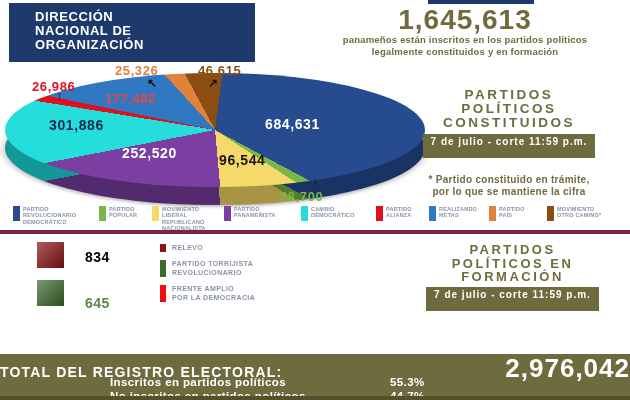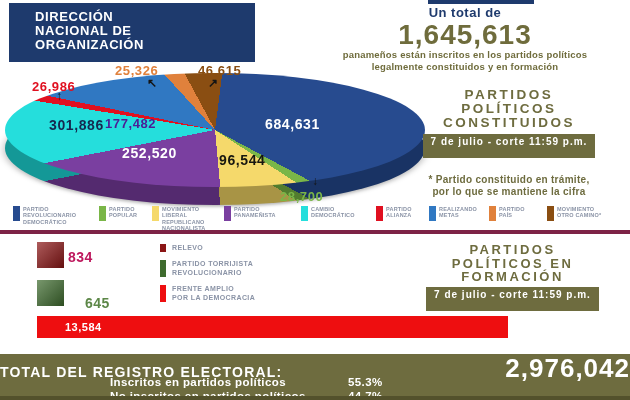--- a/index.html
+++ b/index.html
@@ -54,48 +54,47 @@
   #formation-bar{left:37px;top:316px;width:471px;height:22px;color:#fff;font-size:11px;
                  line-height:22px;padding-left:28px;box-sizing:border-box;letter-spacing:.5px;}
 
   
   #footer{left:0;top:354px;width:630px;height:42px;background:#6e6c3f;color:#fff;}
   #footer-line1{display:flex;justify-content:space-between;align-items:baseline;padding-top:1px;gap:8px;}
   #footer-label{font-size:14px;letter-spacing:1.2px;}
   #footer-value{font-size:26px;letter-spacing:1px;margin-left:10px;line-height:1;}
   #footer-rows{position:absolute;left:110px;top:21px;width:340px;}
   .f-row{display:flex;font-size:11.5px;line-height:1.22;letter-spacing:.4px;}
-  .f-row .lbl{width:238px;}
+  .f-row .lbl{width:280px;}
   #footer-strip{left:0;top:396px;width:630px;height:4px;background:#53512c;}
 </style>
 </head>
 <body>
 
 <div id="stage">
 
   <div class="abs" id="header-box">
     <span>DIRECCIÓN</span>
     <span>NACIONAL DE</span>
     <span>ORGANIZACIÓN</span>
   </div>
   <div class="abs" id="logo-fragment"></div>
 
   <div class="abs" id="total-block">
-    <div id="total-prefix">Un total de</div>
     <div id="total-value">1,645,613</div>
     <div class="total-desc">panameños están inscritos en los partidos políticos</div>
     <div class="total-desc">legalmente constituidos y en formación</div>
   </div>
 
   <div class="abs" id="pie-wrap">
     <div class="pie-disc" id="pie-depth" style="background: conic-gradient(from 2deg, rgb(39, 75, 143) 0%, rgb(39, 75, 143) 41.9877%, rgb(122, 182, 72) 41.9877%, rgb(122, 182, 72) 43.126%, rgb(245, 217, 107) 43.126%, rgb(245, 217, 107) 49.0469%, rgb(122, 63, 160) 49.0469%, rgb(122, 63, 160) 64.5337%, rgb(37, 222, 220) 64.5337%, rgb(37, 222, 220) 83.0481%, rgb(224, 16, 32) 83.0481%, rgb(224, 16, 32) 84.7031%, rgb(48, 120, 194) 84.7031%, rgb(48, 120, 194) 95.5879%, rgb(224, 129, 60) 95.5879%, rgb(224, 129, 60) 97.1411%, rgb(138, 78, 18) 97.1411%, rgb(138, 78, 18) 100%);"></div>
     <div class="pie-disc" id="pie-top" style="background: conic-gradient(from 2deg, rgb(39, 75, 143) 0%, rgb(39, 75, 143) 41.9877%, rgb(122, 182, 72) 41.9877%, rgb(122, 182, 72) 43.126%, rgb(245, 217, 107) 43.126%, rgb(245, 217, 107) 49.0469%, rgb(122, 63, 160) 49.0469%, rgb(122, 63, 160) 64.5337%, rgb(37, 222, 220) 64.5337%, rgb(37, 222, 220) 83.0481%, rgb(224, 16, 32) 83.0481%, rgb(224, 16, 32) 84.7031%, rgb(48, 120, 194) 84.7031%, rgb(48, 120, 194) 95.5879%, rgb(224, 129, 60) 95.5879%, rgb(224, 129, 60) 97.1411%, rgb(138, 78, 18) 97.1411%, rgb(138, 78, 18) 100%);"></div>
   </div>
 
-  <span class="plbl" style="left:105px;top:91px;font-size:13px;color:#4c1d95;margin-top:25px;">177,482</span>
+  <span class="plbl" style="left:105px;top:91px;font-size:13px;color:#ef4444;">177,482</span>
   <span class="plbl" style="left:32px;top:79px;font-size:13px;color:#e01020;">26,986</span>
   <span class="arr" style="left:56px;top:89px;">↑</span>
   <span class="plbl" style="left:115px;top:63px;font-size:13px;color:#e0813c;">25,326</span>
   <span class="arr" style="left:147px;top:76px;">↖</span>
   <span class="plbl" style="left:198px;top:63px;font-size:13px;color:#8a4e12;">46,615</span>
   <span class="arr" style="left:208px;top:76px;">↗</span>
   <span class="plbl" style="left:49px;top:117px;font-size:14px;color:#15284f;">301,886</span>
   <span class="plbl" style="left:122px;top:145px;font-size:14px;color:#fff;">252,520</span>
   <span class="plbl" style="left:265px;top:116px;font-size:14px;color:#fff;">684,631</span>
   <span class="plbl" style="left:219px;top:152px;font-size:14px;color:#16160f;">96,544</span>
@@ -148,21 +147,21 @@
       </div>
       <div class="lg-item" style="left: 547px;">
         <div class="lg-swatch" style="background: rgb(138, 78, 18);"></div>
         <div class="lg-text">MOVIMIENTO<br>OTRO CAMINO*</div>
       </div>
     </div>
 
   <div class="abs" id="divider"></div>
 
   <div class="f-square" id="sq-relevo" style="left: 37px; top: 242px; background: linear-gradient(135deg, rgba(255, 255, 255, 0.3), rgba(0, 0, 0, 0.28)), rgb(139, 21, 21);"></div>
-  <span class="f-val" style="left:68px;top:249px;color:#be185d;">834</span>
+  <span class="f-val" style="left:85px;top:249px;color:#000000;">834</span>
   <div class="f-square" id="sq-torrijista" style="left: 37px; top: 280px; background: linear-gradient(135deg, rgba(255, 255, 255, 0.3), rgba(0, 0, 0, 0.28)), rgb(62, 107, 46);"></div>
   <span class="f-val" style="left:85px;top:287px;color:#5c8747;margin-top:8px;">645</span>
 
   <div class="abs" id="formation-legend">
       <div class="fl-row">
         <div class="fl-bar" style="background: rgb(139, 21, 21);"></div>
         <div class="fl-text">RELEVO</div>
       </div>
       <div class="fl-row">
         <div class="fl-bar" style="background: rgb(62, 107, 46);"></div>
@@ -174,21 +173,20 @@
       </div>
     </div>
 
   <div class="abs" id="form-block">
     <div class="sec-title" style="font-size:13px;">PARTIDOS</div>
     <div class="sec-title" style="font-size:13px;">POLÍTICOS EN</div>
     <div class="sec-title" style="font-size:13px;">FORMACIÓN</div>
     <div class="date-banner">7 de julio - corte 11:59 p.m.</div>
   </div>
 
-  <div class="abs" id="formation-bar" style="background: rgb(238, 14, 16);">13,584</div>
 
   <div class="abs" id="footer">
     <div id="footer-line1">
       <span id="footer-label">TOTAL DEL REGISTRO ELECTORAL:</span>
       <span id="footer-value">2,976,042</span>
     </div>
     <div id="footer-rows">
       <div class="f-row">
         <span class="lbl">Inscritos en partidos políticos</span>
         <span>55.3%</span>

